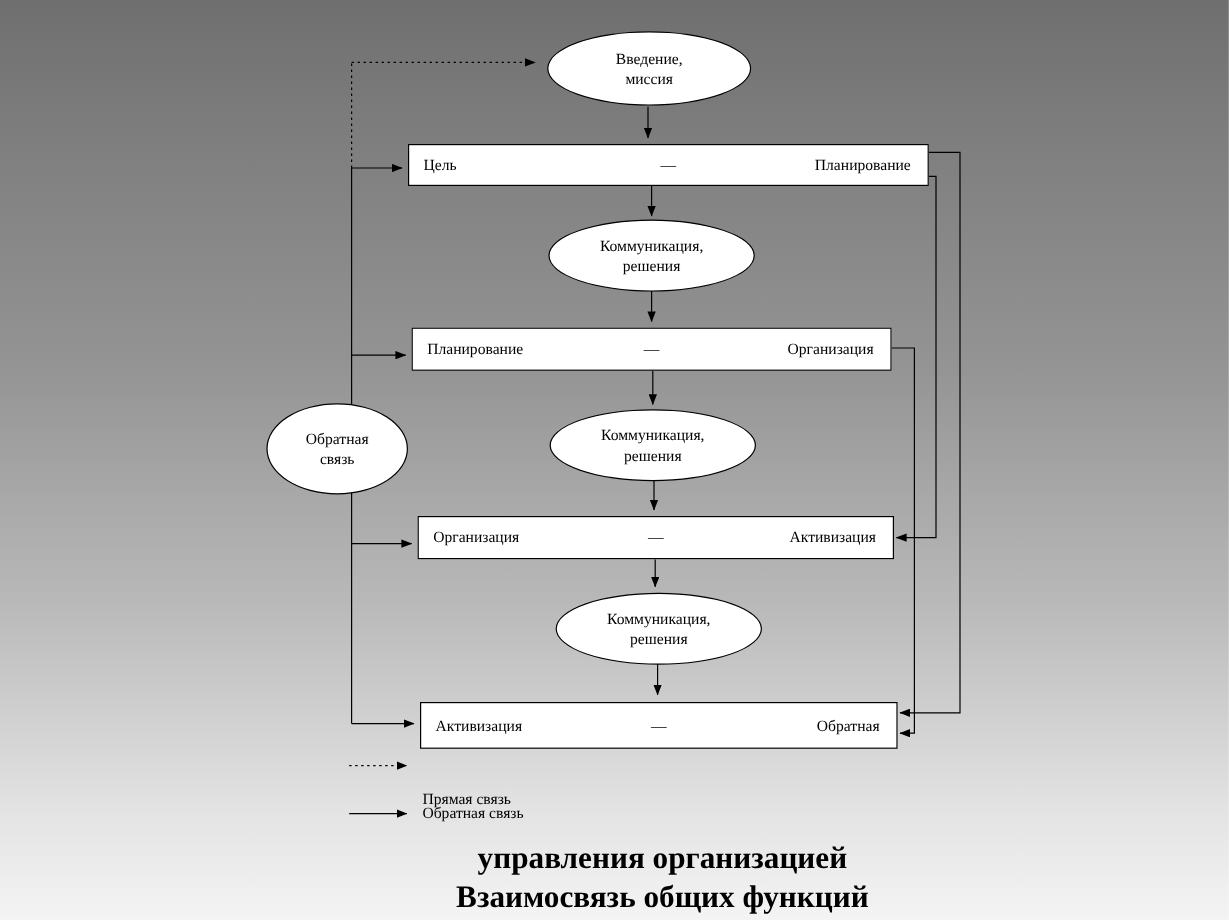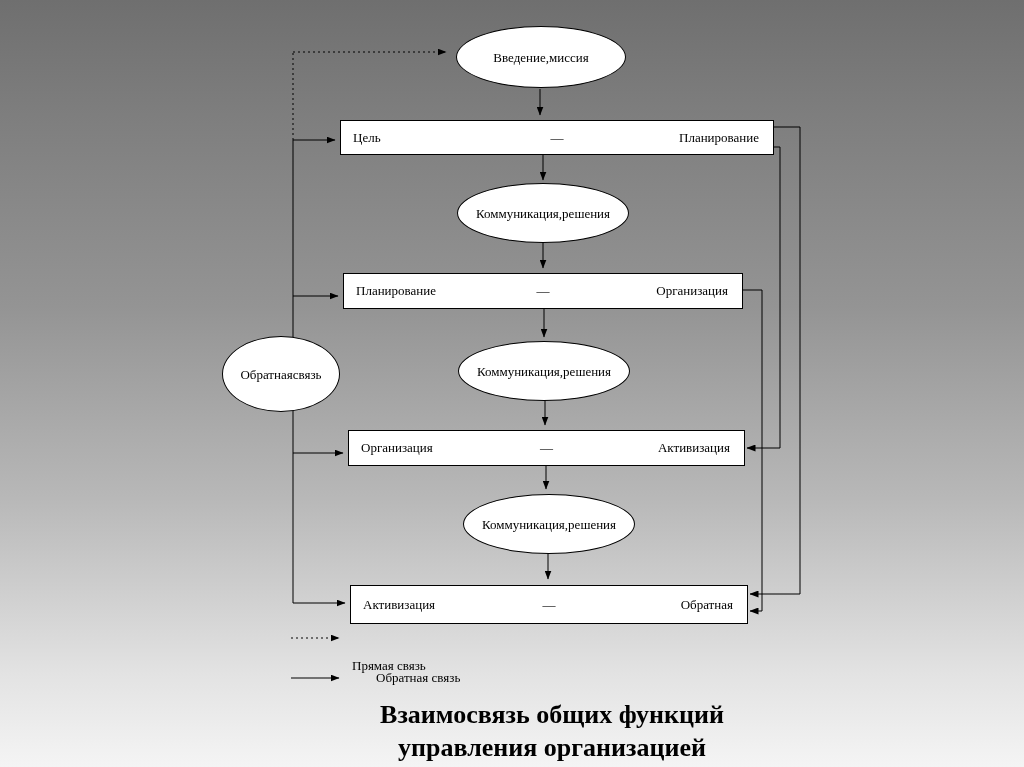--- a/index.html
+++ b/index.html
@@ -10,21 +10,21 @@
     background:linear-gradient(180deg,#6f6f6f 0%,#7e7e7e 15%,#949494 40%,#b8b8b8 65%,#e3e3e3 88%,#f4f4f4 100%);
     font-family:"Liberation Serif", serif;
     color:#000;
   }
   svg.lines{position:absolute;left:0;top:0;width:1024px;height:767px;}
   .ellipse{
     position:absolute;
     background:#fff;
     border:1px solid #000;
     border-radius:50%;
-    display:flex;flex-direction:row;align-items:center;justify-content:center;
+    display:flex;flex-direction:column;align-items:center;justify-content:center;
     font-size:13px;line-height:17px;text-align:center;
   }
   .box{
     position:absolute;
     background:#fff;
     border:1px solid #000;
     font-size:13px;
   }
   .box .bl{position:absolute;left:12px;top:50%;transform:translateY(-50%);white-space:nowrap;}
   .box .bd{position:absolute;left:50%;top:50%;transform:translate(-50%,-50%);}
@@ -125,20 +125,20 @@
     <span>решения</span>
   </div>
 
   <div class="box" style="left:350px;top:585px;width:396px;height:37px;">
     <span class="bl">Активизация</span>
     <span class="bd">—</span>
     <span class="br">Обратная</span>
   </div>
 
   <div class="legend-label" style="left:352px;top:658px;">Прямая связь</div>
-  <div class="legend-label" style="left:352px;top:670px;margin-left:24px;">Обратная связь</div>
+  <div class="legend-label" style="left:352px;top:670px;">Обратная связь</div>
 
   <div class="title">
+    <div>управления организацией</div>
     <div>Взаимосвязь общих функций</div>
-    <div>управления организацией</div>
   </div>
 
 </div>
 
 </body></html>

